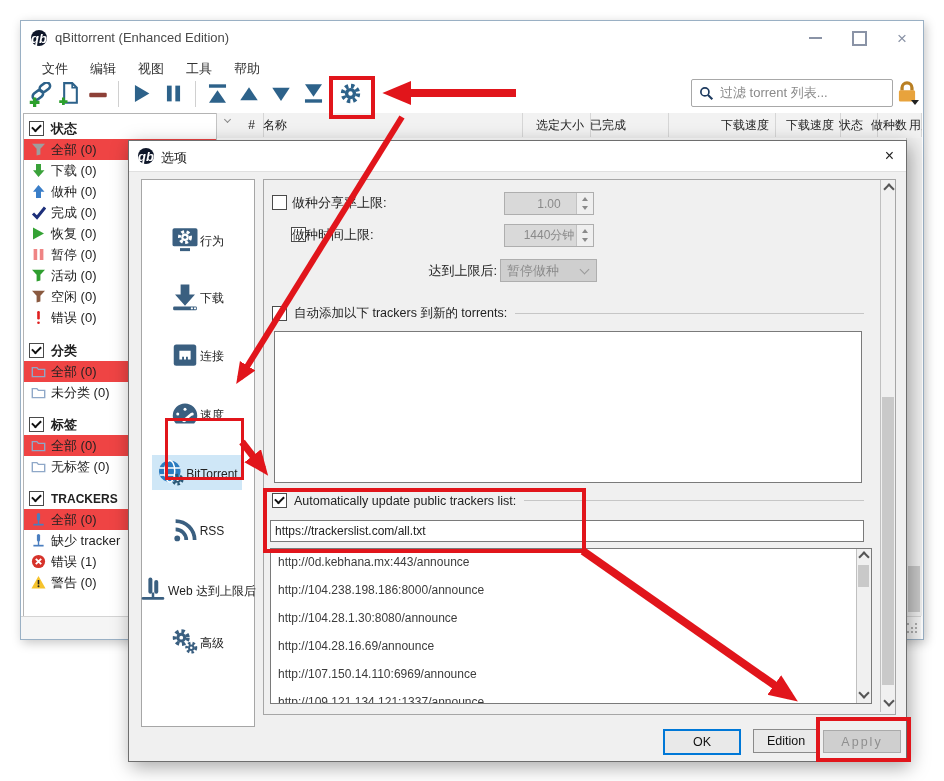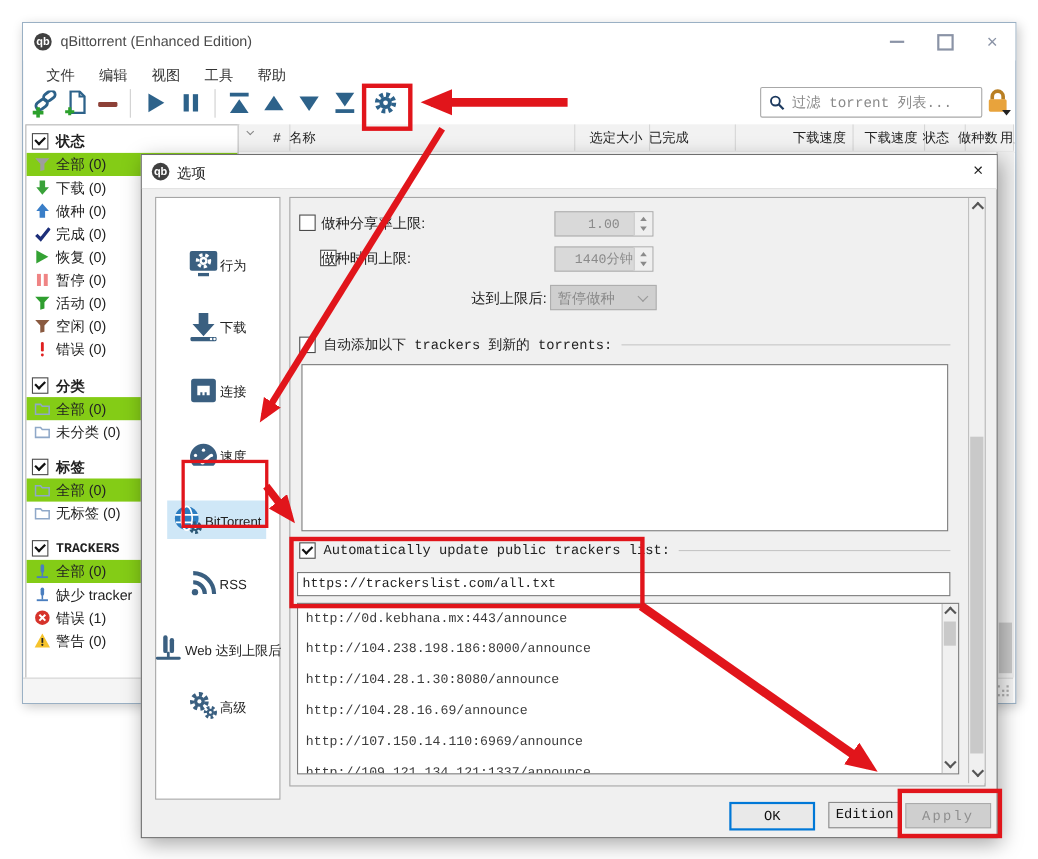--- a/index.html
+++ b/index.html
@@ -1,43 +1,43 @@
 <!DOCTYPE html>
 <html><head>
 <meta charset="utf-8">
 <style>
   html,body{margin:0;padding:0}
   body{position:relative;width:944px;height:781px;background:#fff;overflow:hidden;
        font-family:"Liberation Sans","DejaVu Sans",sans-serif;color:#222;-webkit-font-smoothing:antialiased}
   .abs{position:absolute}
-  .mono{font-family:Liberation Mono, monospace}
+  .mono{font-family:Liberation Sans, sans-serif}
   
   .mainwin{left:20px;top:20px;width:902px;height:618px;background:#fff;border:1px solid #9ab0c4;
            box-shadow:2px 3px 10px rgba(0,0,0,.22)}
   .titlebar{left:0;top:0;width:100%;height:34px;background:#fff}
-  .qblogo{width:16px;height:16px;border-radius:50%;background:#404040;color:#fff;font-size:10px;font-weight:bold;
-          display:inline-flex;align-items:center;justify-content:center;}
+  .qblogo{width:16px;height:16px;border-radius:50%;background:#0f172a;color:#fff;font-size:13px;font-weight:bold;
+          display:inline-flex;align-items:center;justify-content:center;font-style:italic}
   .wtitle{font-size:13px;color:#4a4a4a}
   .wctl{display:flex;align-items:center;gap:30px;color:#8a93a6}
   .wmin{width:13px;height:2px;background:#8a93a6}
   .wmax{width:11px;height:11px;border:2px solid #8a93a6}
   .wclose{font-size:17px;line-height:17px;color:#8a93a6}
   .menubar{left:10px;top:36px;height:22px;display:flex;font-size:13px;color:#333}
   .menubar>div{padding:3px 11px}
   .tbico{color:#2d628a}
   .tbsep{width:1px;height:26px;background:#d0d0d0}
   .searchbox{border:1px solid #a8a8a8;border-radius:2px;background:#fff;display:flex;align-items:center;gap:6px;padding:0 7px}
   .searchtxt{font-size:13px;color:#8a8a8a}
   .lockcaret{width:0;height:0;border-left:4px solid transparent;border-right:4px solid transparent;border-top:5px solid #222}
   
   .sidepanel{left:2px;top:92px;width:193px;height:503px;background:#fff;border:1px solid #b4b4b4;overflow:hidden}
   .siderow{position:absolute;left:0;width:100%;height:21px;display:flex;align-items:center;font-size:13px;color:#222}
   .siderow .ic{margin-left:7px;width:15px;display:inline-flex;justify-content:center}
   .siderow .lb{margin-left:5px;white-space:nowrap}
-  .siderow.sel{background:#84cc16}
+  .siderow.sel{background:#ef4444}
   .sidehead{position:absolute;left:0;width:100%;height:21px;display:flex;align-items:center;font-weight:bold;font-size:13px}
   .sidehead .lb{margin-left:7px}
   .cb{width:13px;height:13px;background:#fff;border:1px solid #4a4a4a;display:inline-block;position:relative;flex:0 0 auto}
   .cb.on:after{content:"";position:absolute;left:2px;top:2px;width:7px;height:4px;
                border-left:2px solid #111;border-bottom:2px solid #111;transform:rotate(-45deg)}
   .sidehead .cb{margin-left:5px}
   
   .thead{left:195px;top:92px;width:705px;height:25px;background:#f2f2f2;border-bottom:1px solid #c4c4c4;
          border-left:1px solid #c4c4c4;font-size:12px;color:#222;overflow:hidden}
   .th{position:absolute;top:0;height:24px;display:flex;align-items:center;border-right:1px solid #d6d6d6;white-space:nowrap}

